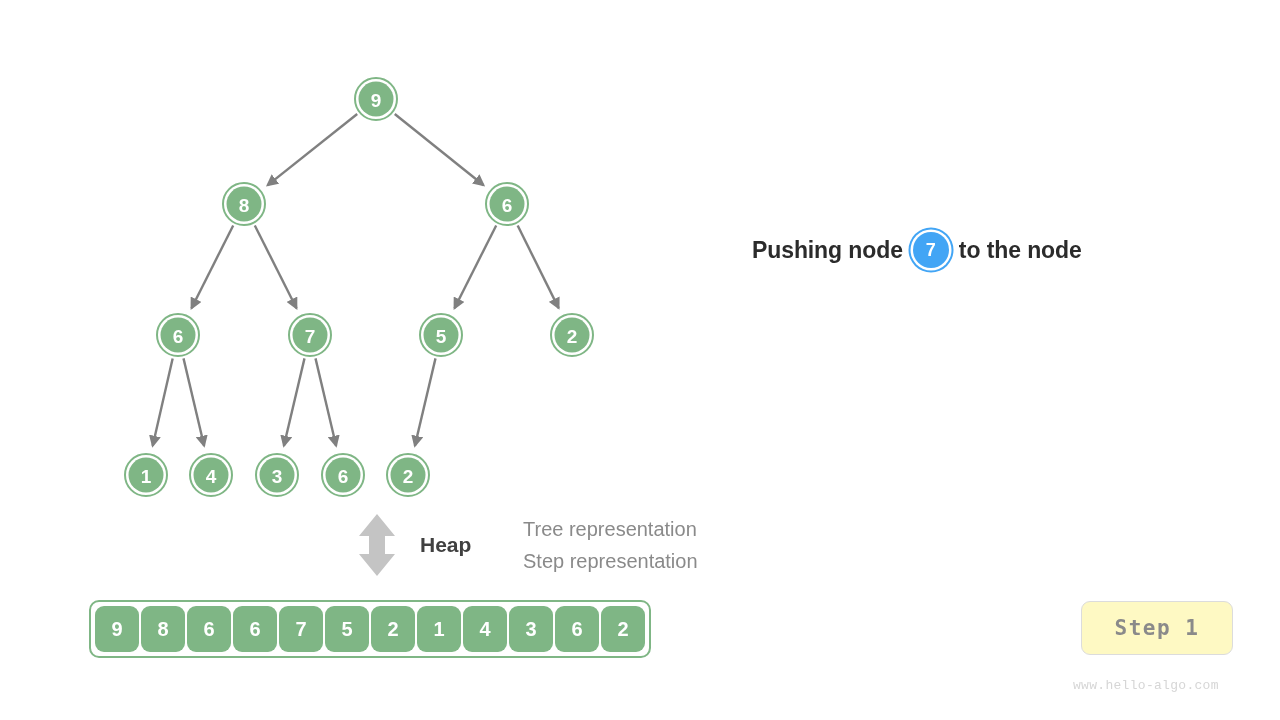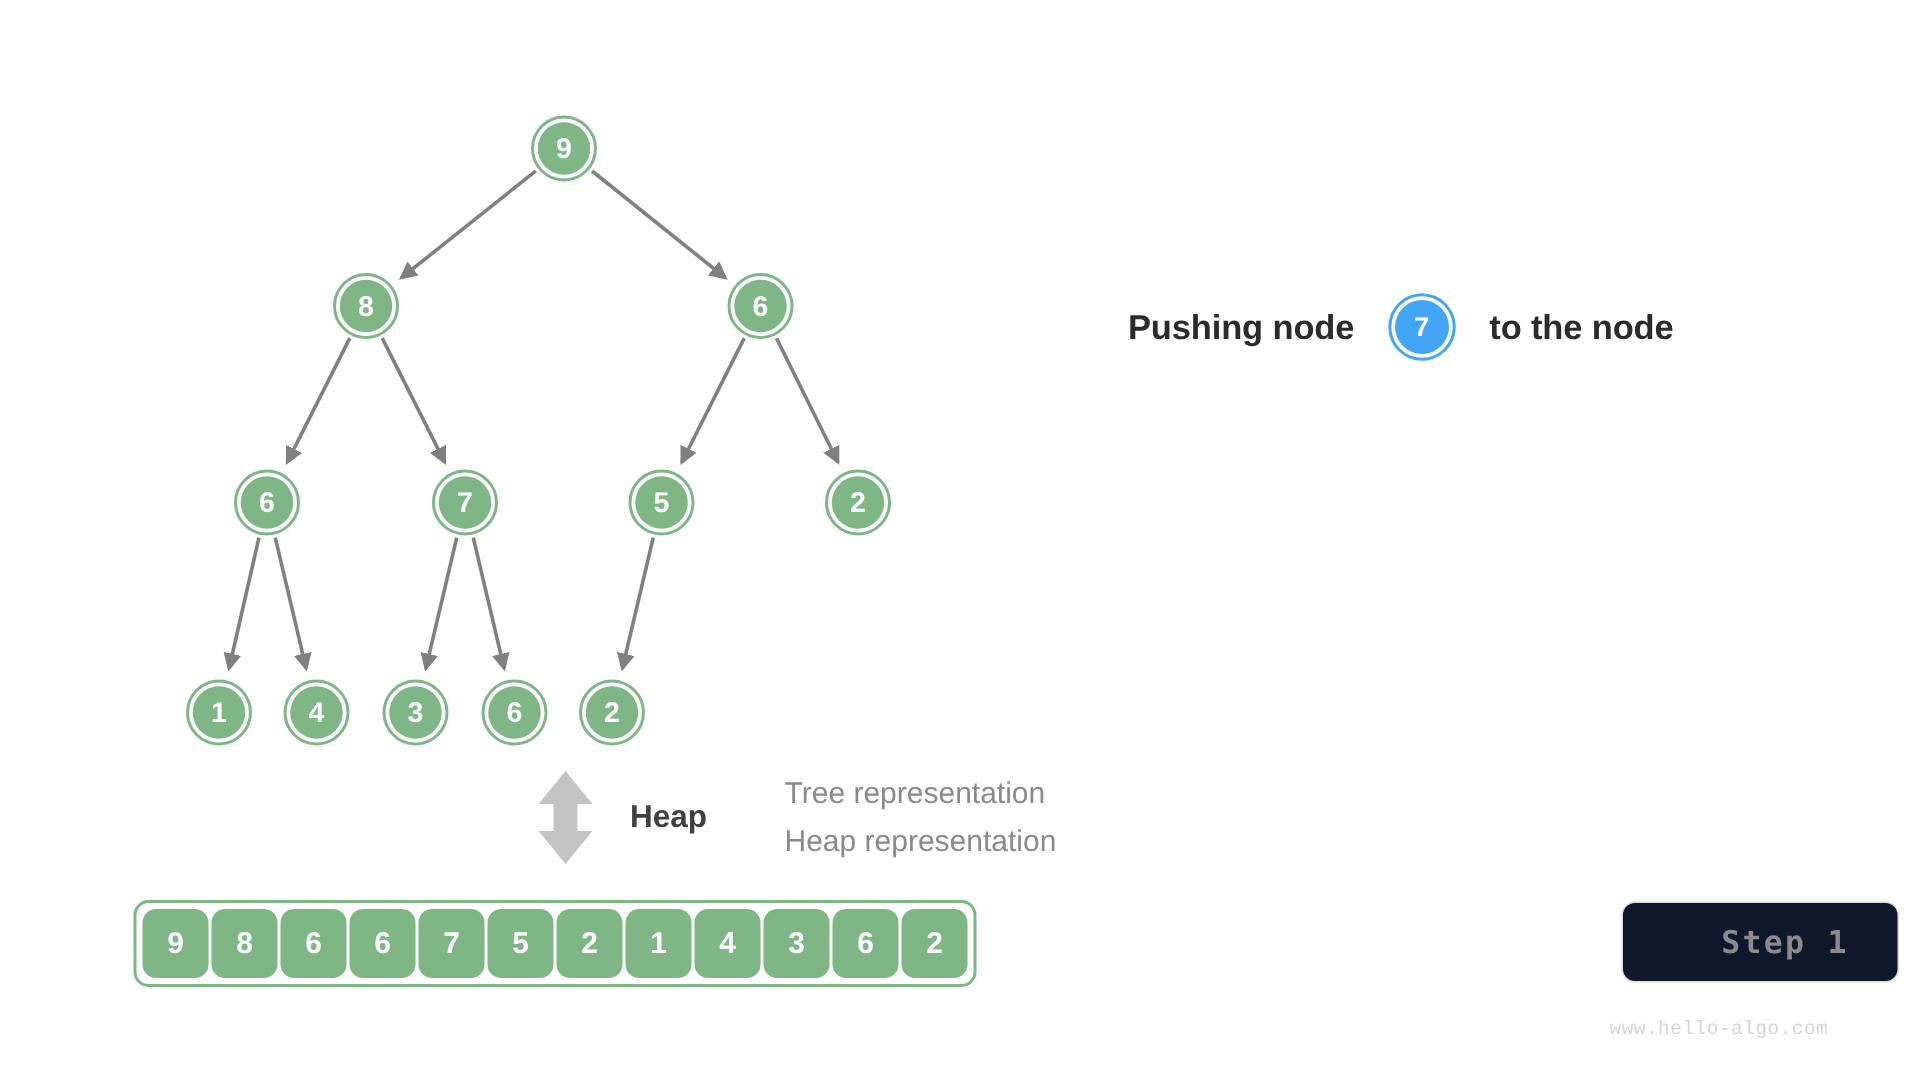--- a/index.html
+++ b/index.html
@@ -38,24 +38,24 @@
     font-weight: 700;
     fill: #ffffff;
     text-anchor: middle;
     dominant-baseline: central;
   }
 
   
   #caption {
     position: absolute;
     left: 752px;
-    top: 200px;
-    display: flex;
-    align-items: center;
-    gap: 27px;
+    top: 232px;
+    display: flex;
+    align-items: center;
+    gap: 10px;
     white-space: nowrap;
   }
   #caption .cap-text {
     font-size: 23px;
     font-weight: 700;
     color: #2b2b2b;
     letter-spacing: -0.1px;
   }
   .inline-node {
     width: 36px;
@@ -138,25 +138,24 @@
 
   
   #step-box {
     position: absolute;
     left: 1081px;
     top: 601px;
     width: 150px;
     height: 52px;
     border: 1px solid #dcdcdc;
     border-radius: 9px;
-    background: #0f172a;
+    background: #fef9c3;
     display: flex;
     align-items: center;
     justify-content: center;
-    padding-left: 33px;
   }
   #step-text {
     font-family: "DejaVu Sans Mono", monospace;
     font-size: 21px;
     font-weight: 700;
     color: #8a8a8a;
     letter-spacing: 1.5px;
   }
 
   
@@ -264,21 +263,21 @@
     <span class="cap-text">to the node</span>
   </div>
 
   <div id="legend">
     <svg id="updown-arrow" viewBox="0 0 44 66" xmlns="http://www.w3.org/2000/svg">
       <path d="M22 2 L40 24 L30 24 L30 42 L40 42 L22 64 L4 42 L14 42 L14 24 L4 24 Z" fill="#c4c4c4"></path>
     </svg>
     <div id="heap-label">Heap</div>
     <div id="legend-lines">
       <div>Tree representation</div>
-      <div>Heap representation</div>
+      <div>Step representation</div>
     </div>
   </div>
 
   <div id="array-wrap">
       <div class="array-cell">9</div>
       <div class="array-cell">8</div>
       <div class="array-cell">6</div>
       <div class="array-cell">6</div>
       <div class="array-cell">7</div>
       <div class="array-cell">5</div>

